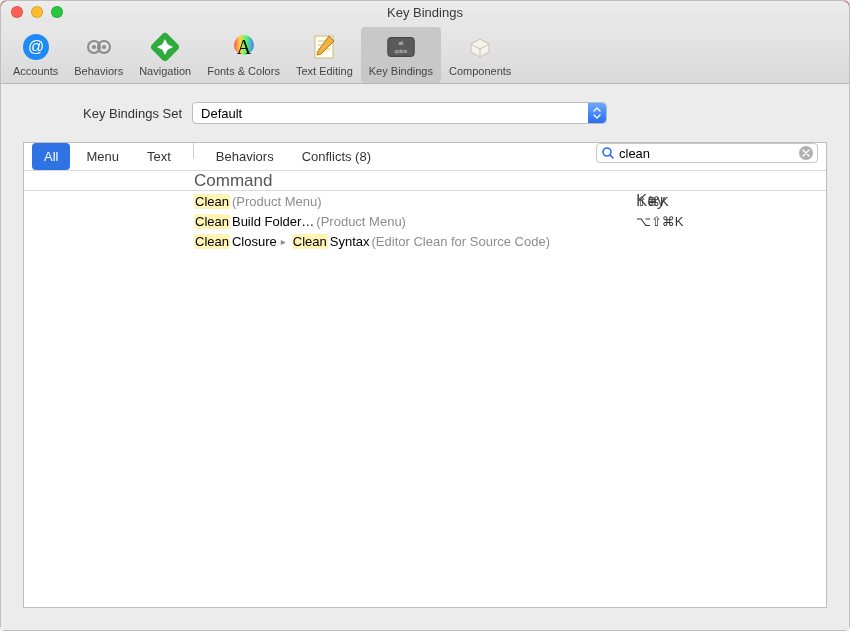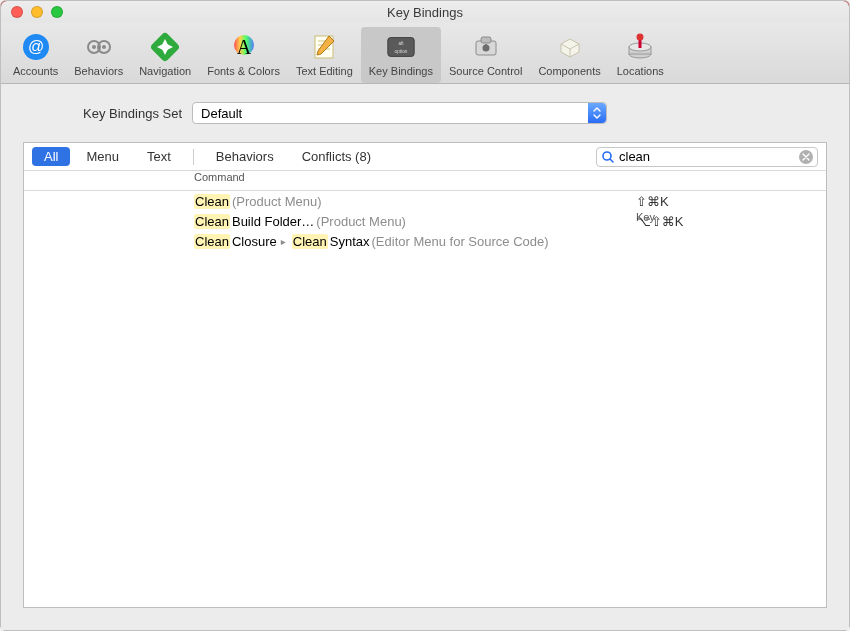--- a/index.html
+++ b/index.html
@@ -117,21 +117,20 @@
     .panel {
       flex: 1;
       background: #fff;
       border: 1px solid #bdbdbd;
       display: flex;
       flex-direction: column;
     }
     .scopebar {
       height: 28px;
       display:flex;
-      align-items:center;
       padding: 0 8px;
       border-bottom: 1px solid #d9d9d9;
       gap: 4px;
     }
     .scope-seg {
       border:none;
       background:transparent;
       font-size:13px;
       padding: 2px 12px;
       border-radius:4px;
@@ -165,23 +164,23 @@
       width:14px;height:14px;border-radius:50%;background:#b0b0b0;display:flex;align-items:center;justify-content:center;color:#fff;font-size:10px;cursor:default;
     }
     .table {
       flex:1; overflow:auto;
       font-size:13px;
     }
     .table-header {
       display:flex;
       border-bottom:1px solid #d9d9d9;
       height:20px;
-      align-items:flex-start;
+      align-items:center;
       color:#555;
-      font-size:11px;
+      font-size:17px;
     }
     .col-cmd { flex:1; padding-left:170px;}
     .col-key { width:210px; text-align:left; padding-left:20px;margin-top:40px;}
     .table-row {
       display:flex;
       height:20px;
       align-items:center;
     }
     .cell-cmd { flex:1; padding-left:170px; white-space:nowrap; display:flex; align-items:center; gap:2px;}
     .cell-key { width:210px; padding-left:20px; color:#333;}
@@ -270,49 +269,26 @@
             <rect x="3" y="5" width="28" height="20" rx="3" fill="none" stroke="#3c3c3c"></rect>
             <text x="17" y="13" font-size="5" fill="#ddd" text-anchor="middle">alt</text>
             <text x="17" y="21" font-size="5" fill="#ddd" text-anchor="middle">option</text>
           </svg>
         </div>
         <span>Key Bindings</span>
       </div>
       <div class="toolbar-item">
         <div class="toolbar-icon">
           <svg width="30" height="30" viewBox="0 0 30 30">
-            <rect x="5" y="9" width="20" height="14" rx="2" fill="#d8d8d8" stroke="#8c8c8c"></rect>
-            <rect x="10" y="5" width="10" height="6" rx="2" fill="#bcbcbc" stroke="#8c8c8c"></rect>
-            <circle cx="15" cy="16" r="3.5" fill="#6e6e6e"></circle>
-            <rect x="14.2" y="12" width="1.6" height="2.5" fill="#6e6e6e"></rect>
-          </svg>
-        </div>
-        <span>Source Control</span>
-      </div>
-      <div class="toolbar-item">
-        <div class="toolbar-icon">
-          <svg width="30" height="30" viewBox="0 0 30 30">
             <path d="M6 12 L15 7 L24 12 L24 20 L15 25 L6 20 Z" fill="#f5f4ea" stroke="#c6c3ac"></path>
             <path d="M6 12 L15 17 L24 12" fill="none" stroke="#c6c3ac"></path>
             <path d="M15 17 L15 25" stroke="#c6c3ac"></path>
           </svg>
         </div>
         <span>Components</span>
-      </div>
-      <div class="toolbar-item">
-        <div class="toolbar-icon">
-          <svg width="30" height="30" viewBox="0 0 30 30">
-            <ellipse cx="15" cy="22" rx="11" ry="4" fill="#cfcfcf" stroke="#9a9a9a"></ellipse>
-            <rect x="4" y="15" width="22" height="7" fill="#cfcfcf" stroke="#9a9a9a"></rect>
-            <ellipse cx="15" cy="15" rx="11" ry="4" fill="#e7e7e7" stroke="#9a9a9a"></ellipse>
-            <rect x="13.5" y="4" width="3" height="12" fill="#c03"></rect>
-            <circle cx="15" cy="5" r="3.5" fill="#d33"></circle>
-          </svg>
-        </div>
-        <span>Locations</span>
       </div>
     </div>
 
   <div class="content-area">
 
     <div class="set-row">
       <span class="set-label">Key Bindings Set</span>
       <div class="popup">
         <span>Default</span>
         <div class="popup-arrows">
@@ -370,21 +346,21 @@
               <div class="cell-key">⌥⇧⌘K</div>
             </div>
             <div class="table-row">
               <div class="cell-cmd">
                 <span class="hl">Clean</span>
                 <span> Closure </span>
                 <span class="chevron">▸</span>
                 <span> </span>
                 <span class="hl">Clean</span>
                 <span> Syntax</span>
-                <span class="ctx"> (Editor Menu for Source Code)</span>
+                <span class="ctx"> (Editor Clean for Source Code)</span>
               </div>
               <div class="cell-key"></div>
             </div>
           </div>
       </div>
     </div>
 
   </div>
 </div>
 

